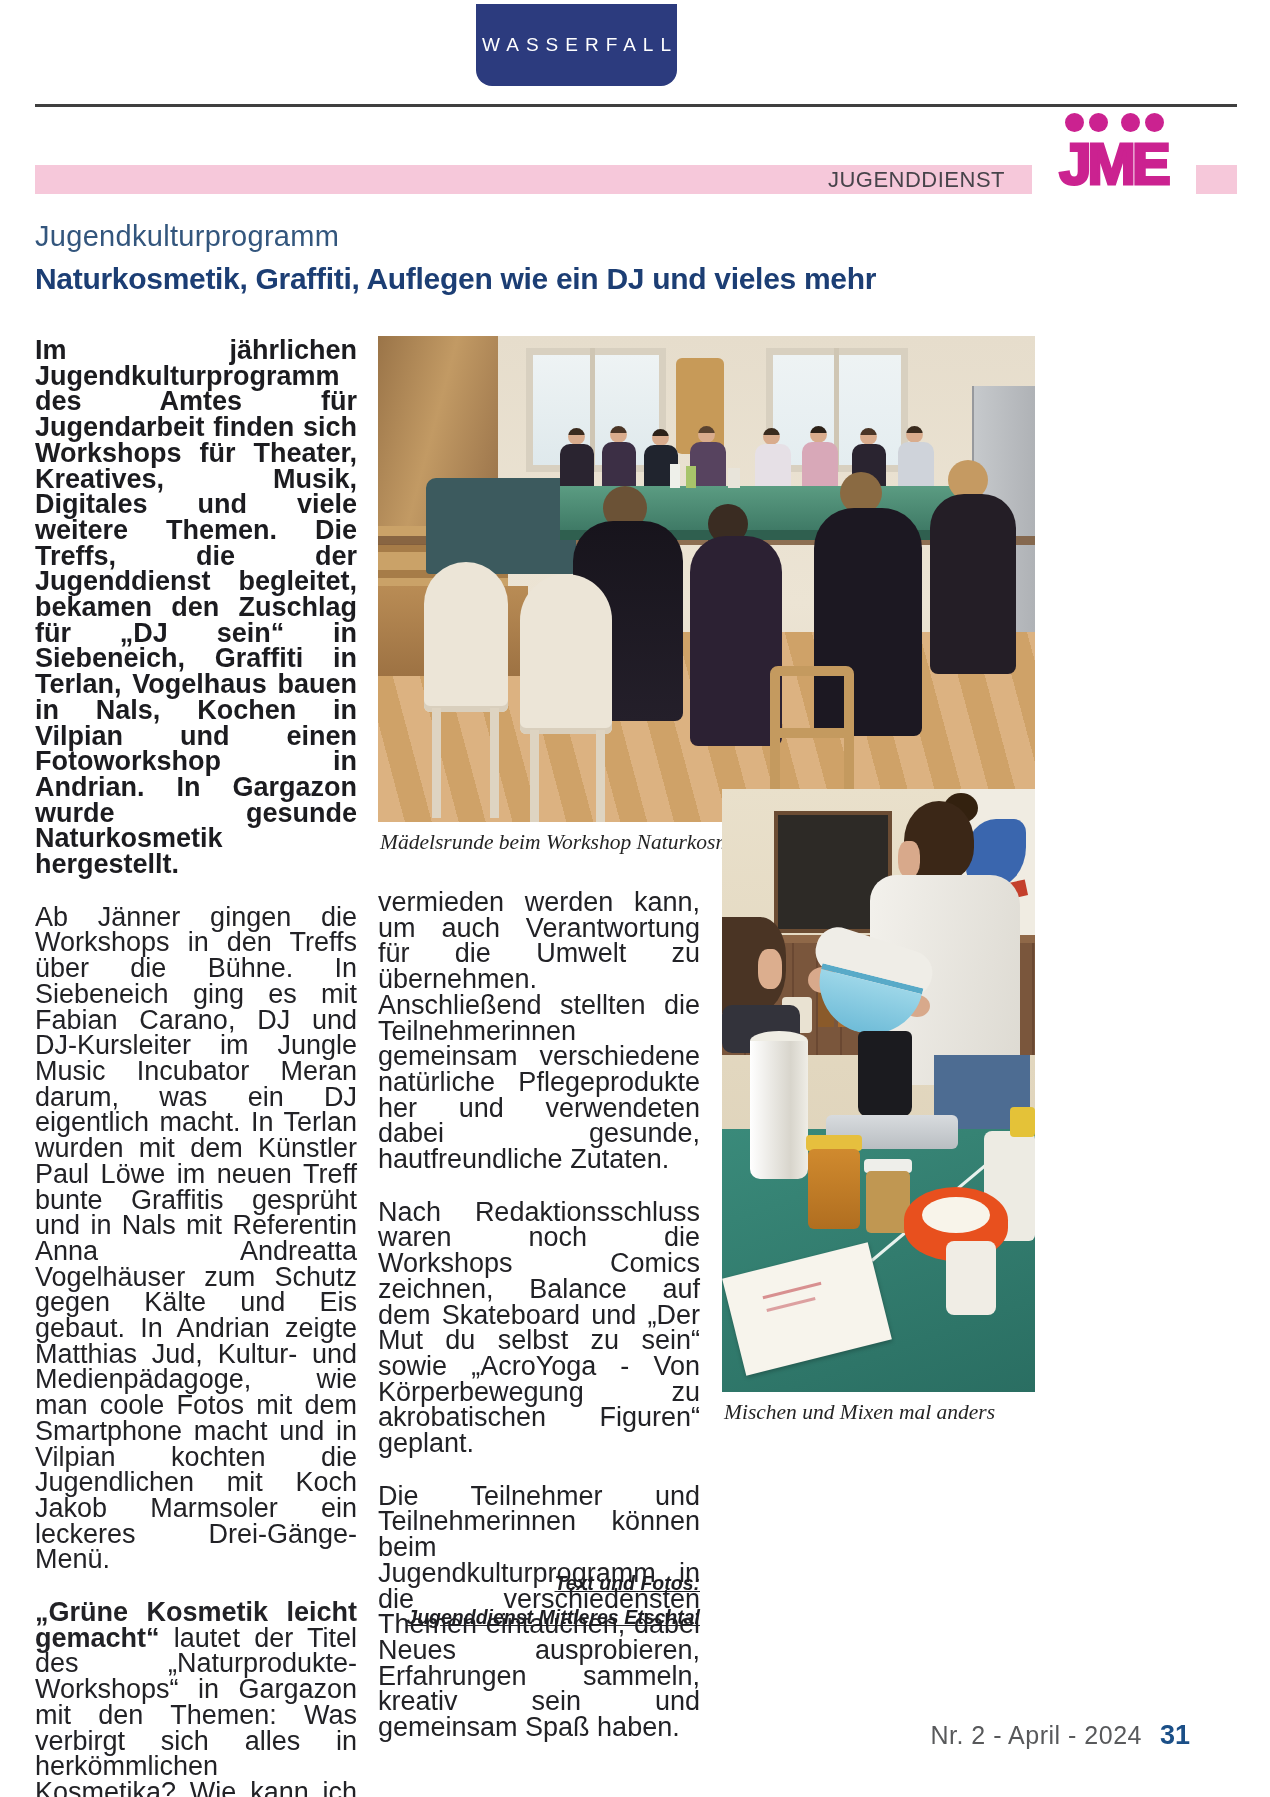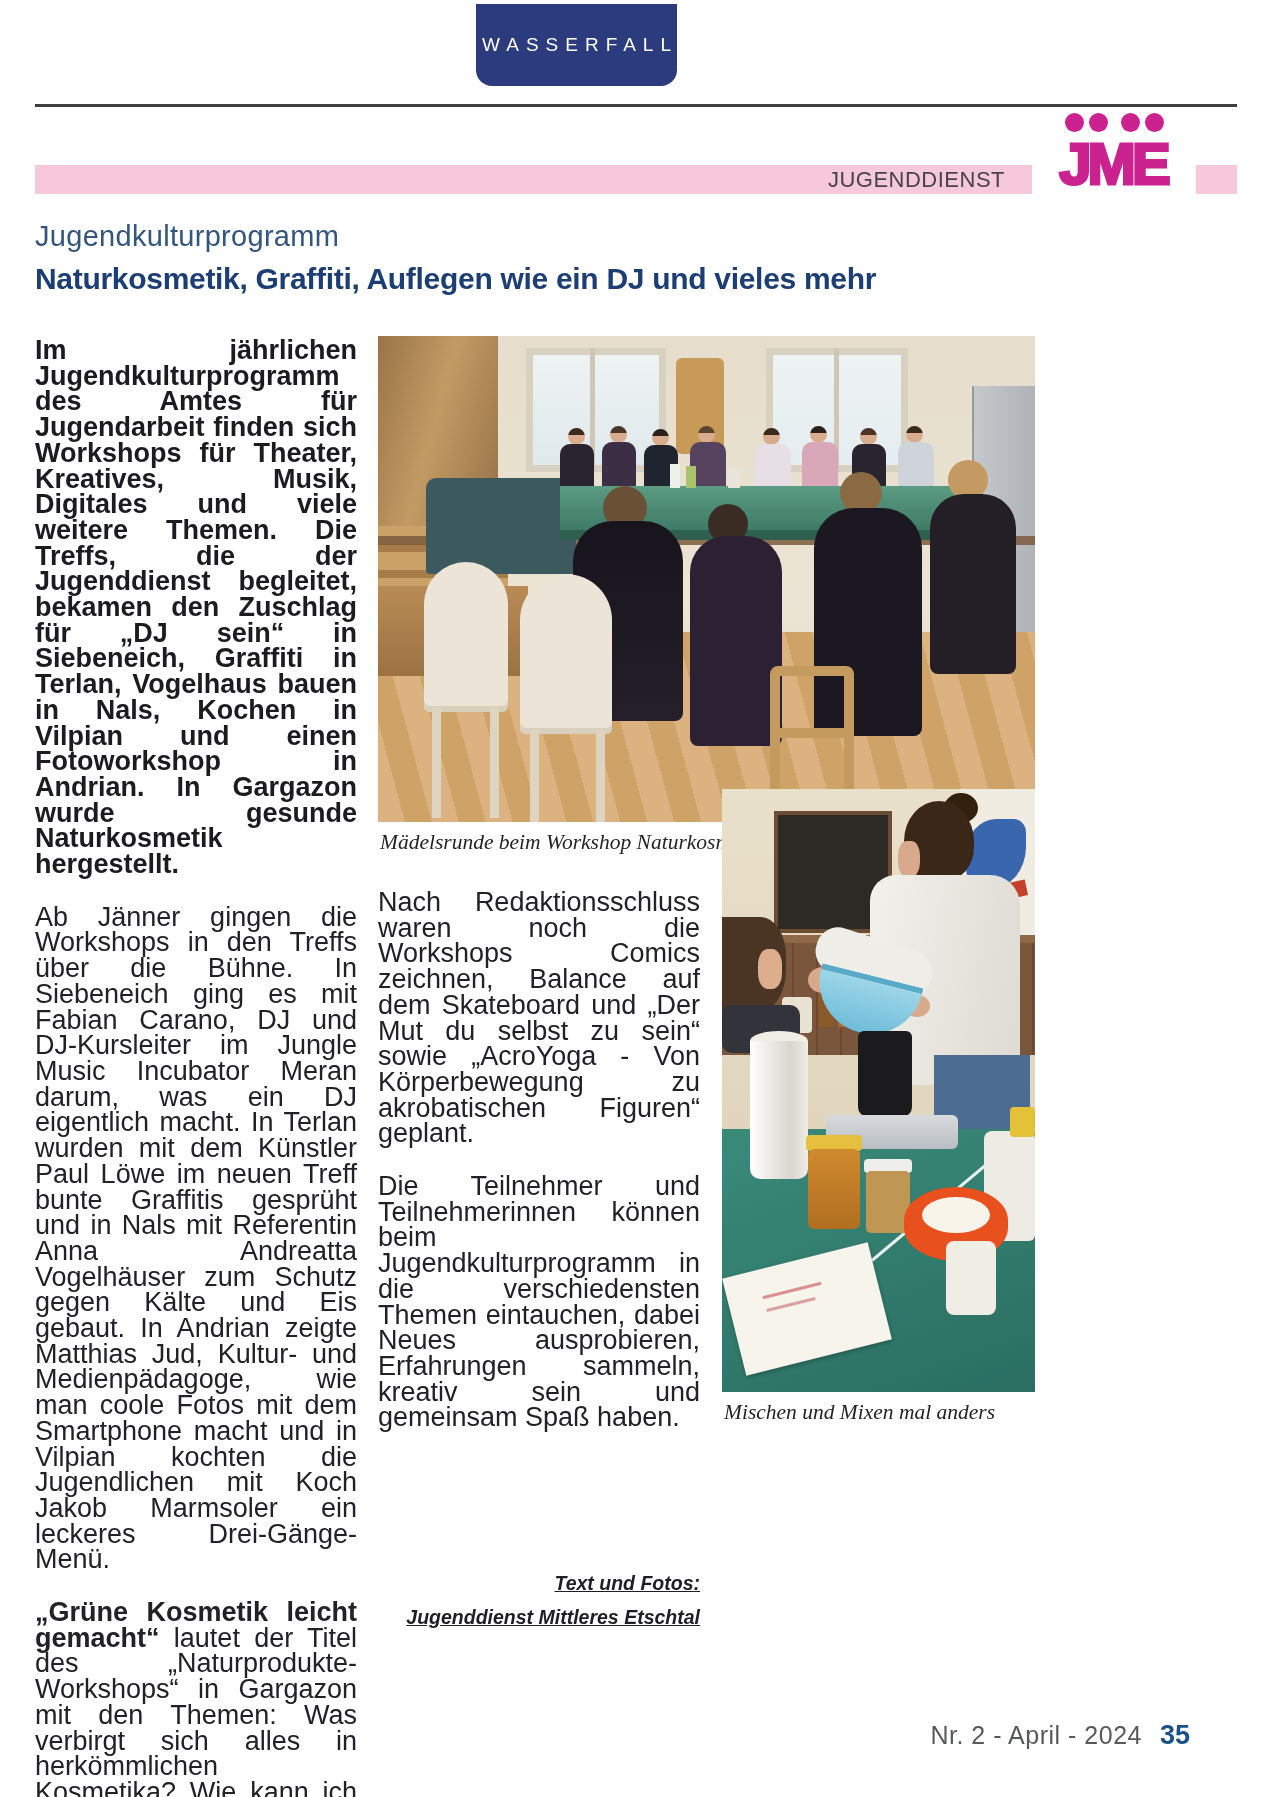--- a/index.html
+++ b/index.html
@@ -141,20 +141,21 @@
     <i class="abs" style="left:112px;top:372px;width:9px;height:110px;background:#ded4c2;"></i>
     <i class="abs" style="left:142px;top:238px;width:92px;height:160px;background:#ece5d7;border-radius:46px 46px 6px 6px;box-shadow:inset 0 -6px 0 #d9cfbd;"></i>
     <i class="abs" style="left:152px;top:394px;width:9px;height:92px;background:#ded4c2;"></i>
     <i class="abs" style="left:218px;top:394px;width:9px;height:92px;background:#ded4c2;"></i>
     <i class="abs" style="left:392px;top:330px;width:84px;height:156px;border:10px solid #c49a5f;border-radius:8px;box-sizing:border-box;"></i>
     <i class="abs" style="left:400px;top:392px;width:68px;height:10px;background:#c49a5f;"></i>
   </div>
   <div id="caption1" class="abs caption">Mädelsrunde beim Workshop Naturkosmetik in Gargazon</div>
 
   <div id="col2" class="abs body-text">
+    <p>vermieden werden kann, um auch Verantwortung für die Umwelt zu übernehmen. Anschließend stellten die Teilnehmerinnen gemeinsam verschiedene natürliche Pflegeprodukte her und verwendeten dabei gesunde, hautfreundliche Zutaten.</p>
     <p>Nach Redaktionsschluss waren noch die Workshops Comics zeichnen, Balance auf dem Skateboard und „Der Mut du selbst zu sein“ sowie „AcroYoga - Von Körperbewegung zu akrobatischen Figuren“ geplant.</p>
     <p>Die Teilnehmer und Teilnehmerinnen können beim Jugendkulturprogramm in die verschiedensten Themen eintauchen, dabei Neues ausprobieren, Erfahrungen sammeln, kreativ sein und gemeinsam Spaß haben.</p>
   </div>
   <div id="credit" class="abs">
     <span style="display:block;">Text und Fotos:</span>
     <span style="display:block;">Jugenddienst Mittleres Etschtal</span>
   </div>
 
   <div id="photo2" class="photo">
     <i class="abs" style="left:0;top:0;width:313px;height:603px;background:linear-gradient(#e9e0cb,#e3d8c0 40%,#d9cdb4);"></i>
@@ -198,16 +199,16 @@
     <i class="abs" style="left:200px;top:408px;width:68px;height:36px;background:#f8f4ea;border-radius:50%;"></i>
     <i class="abs" style="left:224px;top:452px;width:50px;height:74px;background:#f0ede5;border-radius:8px;"></i>
     <i class="abs" style="left:10px;top:470px;width:150px;height:100px;background:#f7f4ec;transform:rotate(-14deg);box-shadow:0 2px 4px rgba(0,0,0,.25);"></i>
     <i class="abs" style="left:40px;top:500px;width:60px;height:3px;background:#d89090;transform:rotate(-14deg);"></i>
     <i class="abs" style="left:44px;top:514px;width:50px;height:3px;background:#dca0a0;transform:rotate(-14deg);"></i>
   </div>
   <div id="caption2" class="abs caption">Mischen und Mixen mal anders</div>
 
   <div id="footer" class="abs">
     <span id="issue">Nr. 2 - April - 2024</span>
-    <span id="pagenum">35</span>
+    <span id="pagenum">31</span>
   </div>
 
 </div>
 
 </body></html>

